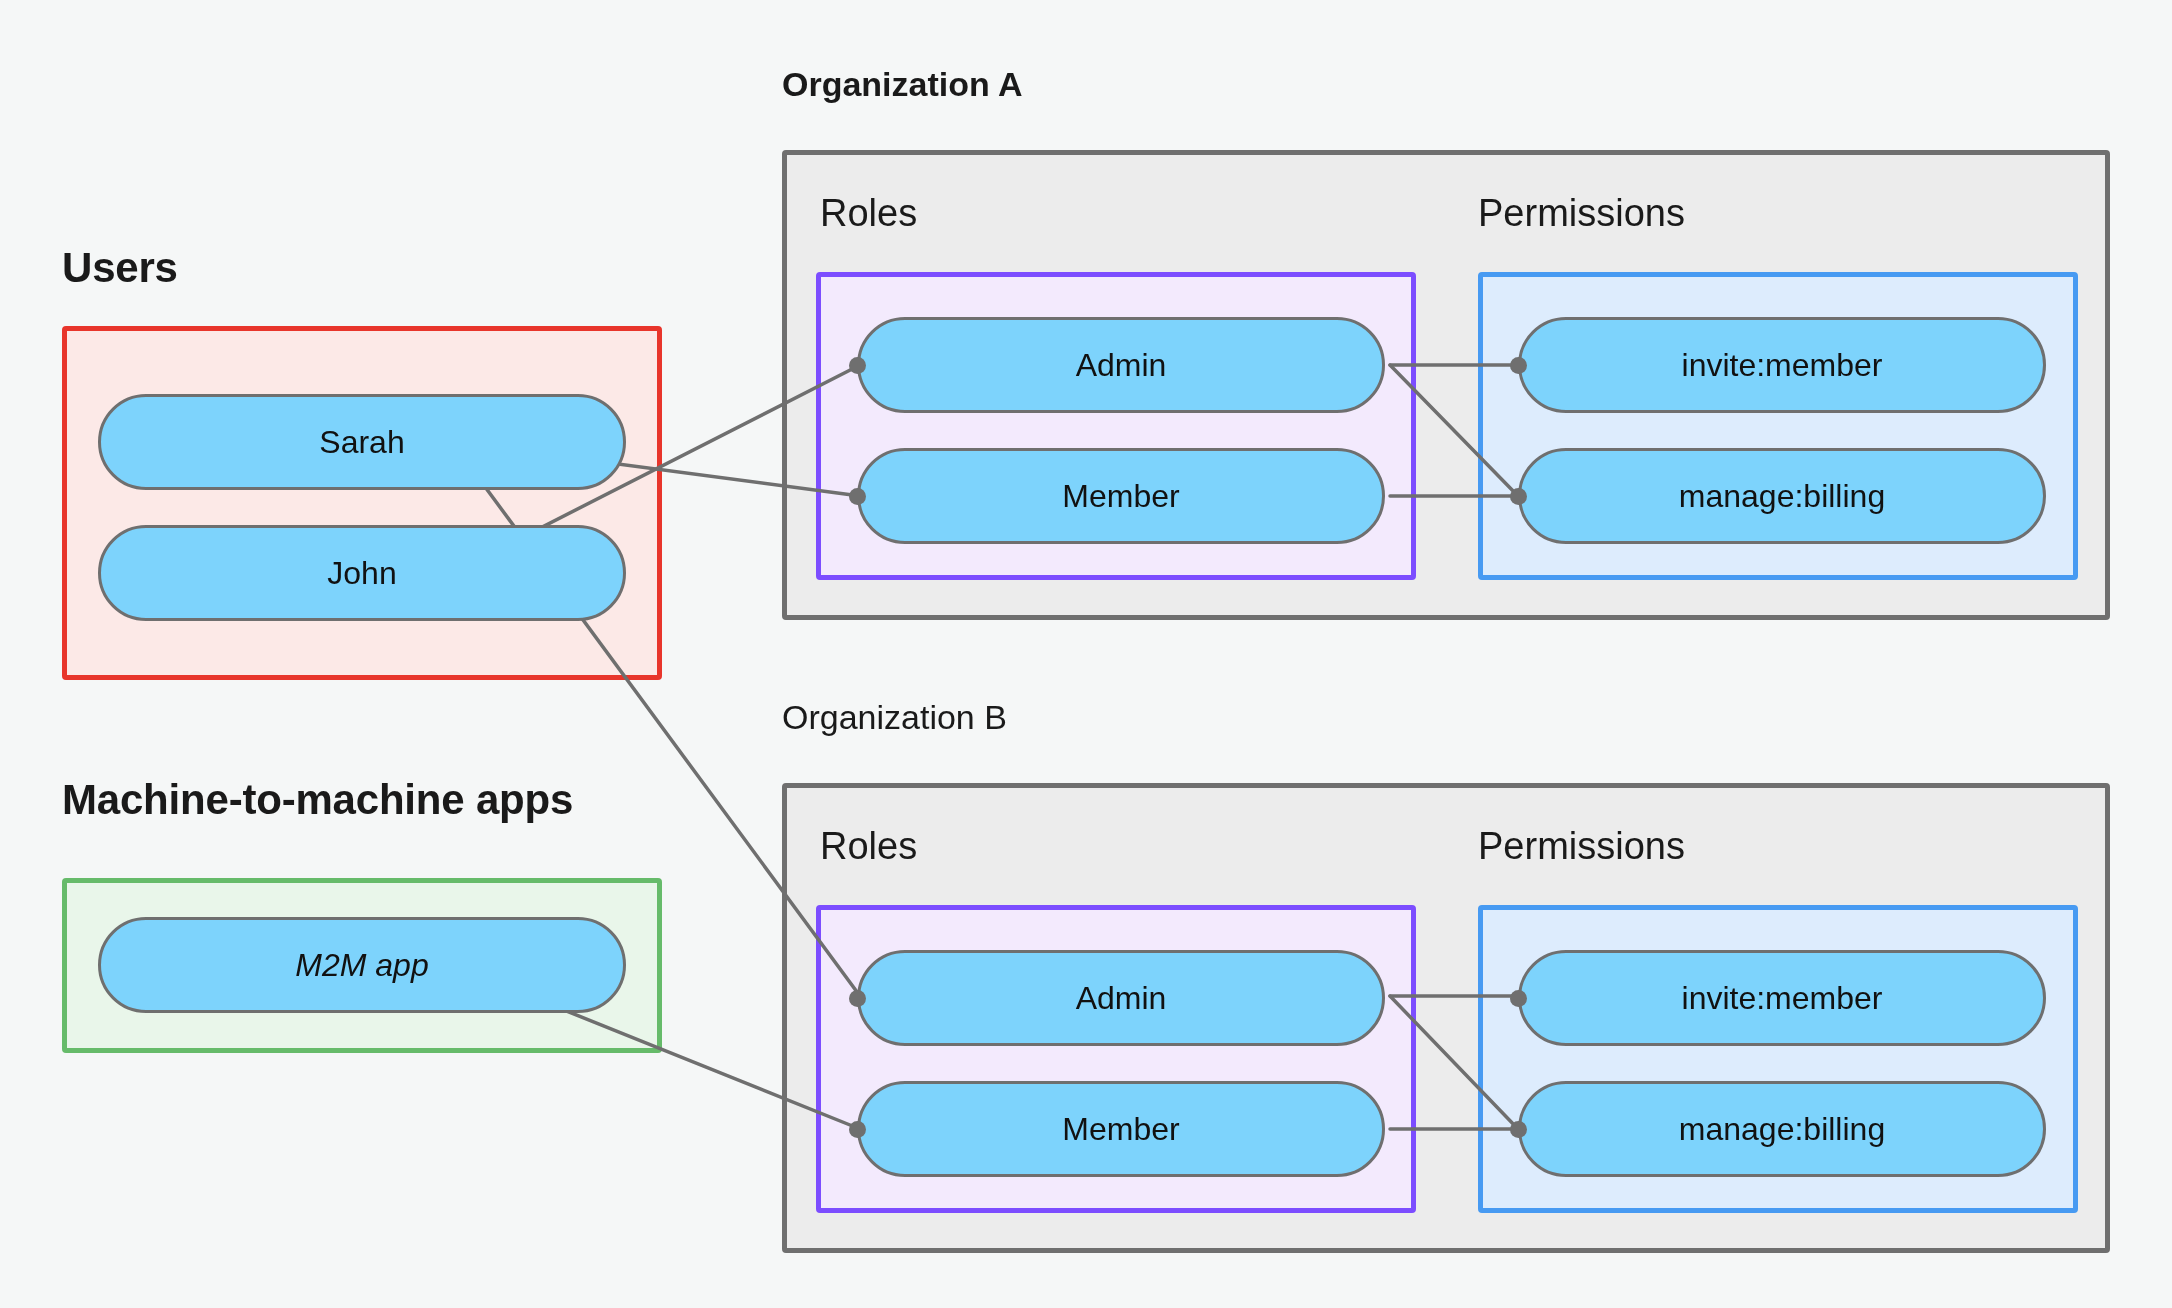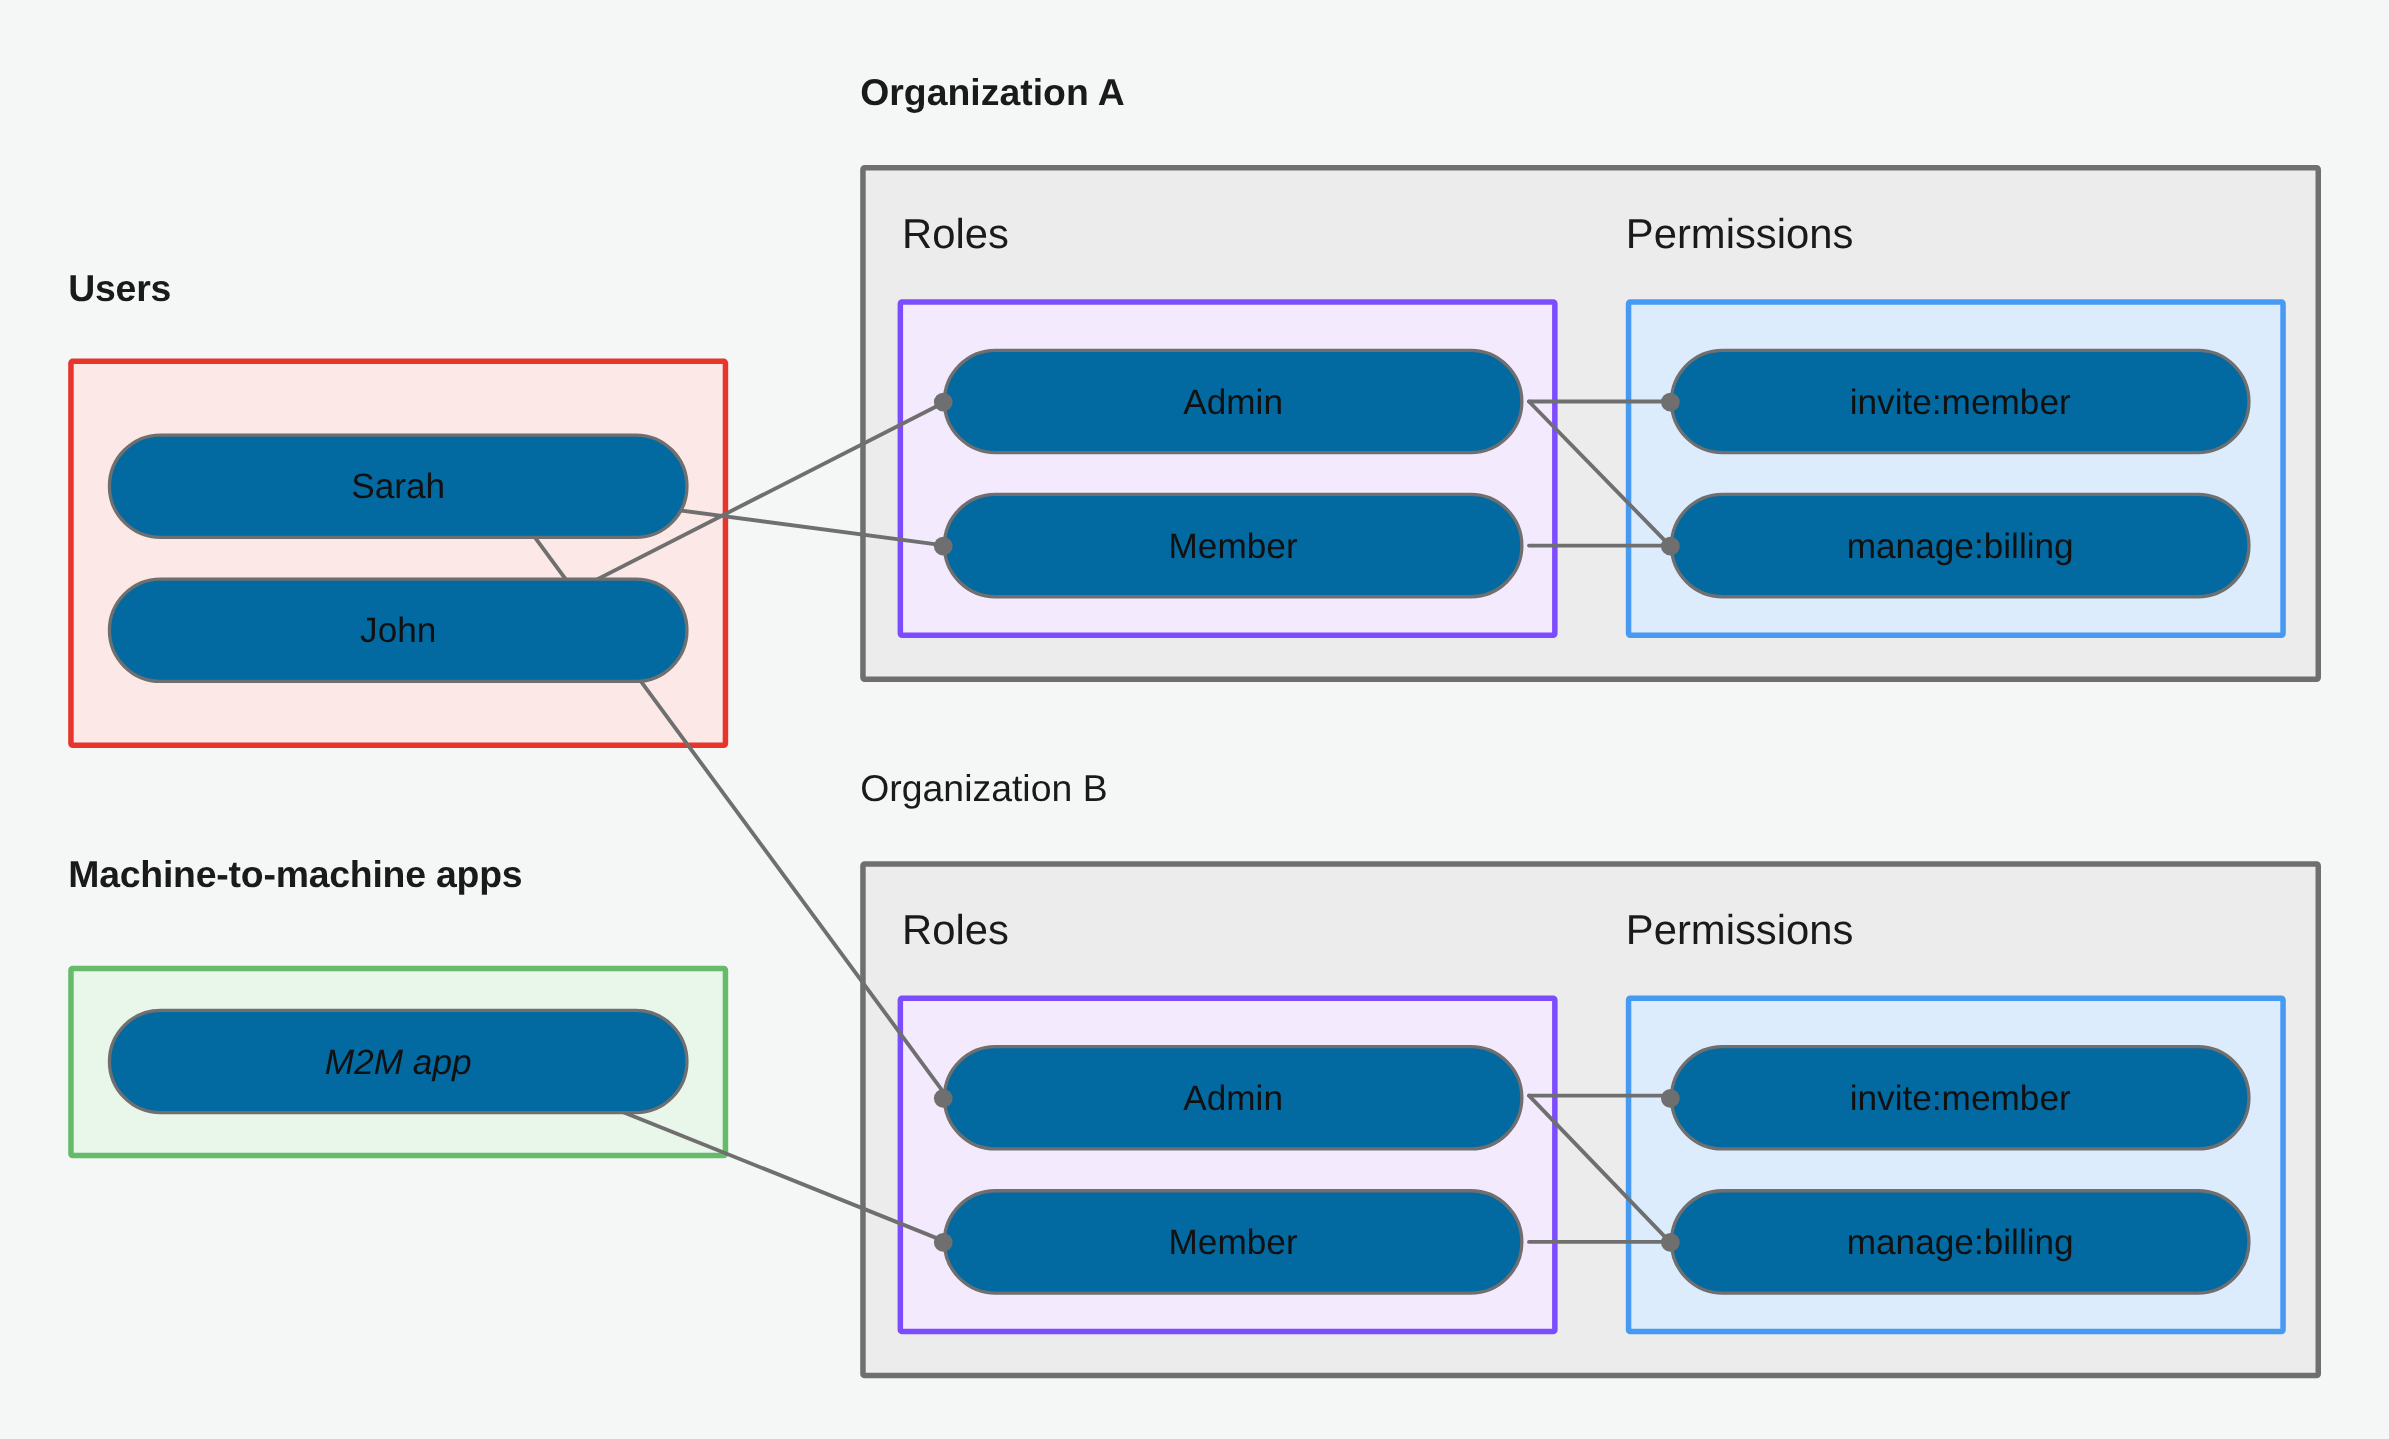--- a/index.html
+++ b/index.html
@@ -22,21 +22,21 @@
     position: absolute;
     left: 0; top: 0;
     width: 2172px; height: 1308px;
     pointer-events: none;
     z-index: 5;
   }
 
   
   .group-label {
     position: absolute;
-    font-size: 34px;
+    font-size: 42px;
     font-weight: 700;
     color: #1a1a1a;
     white-space: nowrap;
     letter-spacing: -0.2px;
     text-align: center;
   }
   .org-label {
     position: absolute;
     font-size: 34px;
     font-weight: 400;
@@ -73,21 +73,21 @@
     background: #f3eafd;
   }
   .box-perms {
     border: 5px solid #479af2;
     background: #ddecfd;
   }
 
   
   .pill {
     position: absolute;
-    background: #0369a1;
+    background: #7dd3fc;
     border: 3px solid #6f6f6f;
     border-radius: 999px;
     display: flex;
     align-items: center;
     justify-content: center;
     font-size: 32px;
     color: #111111;
     z-index: 6;
   }
 

